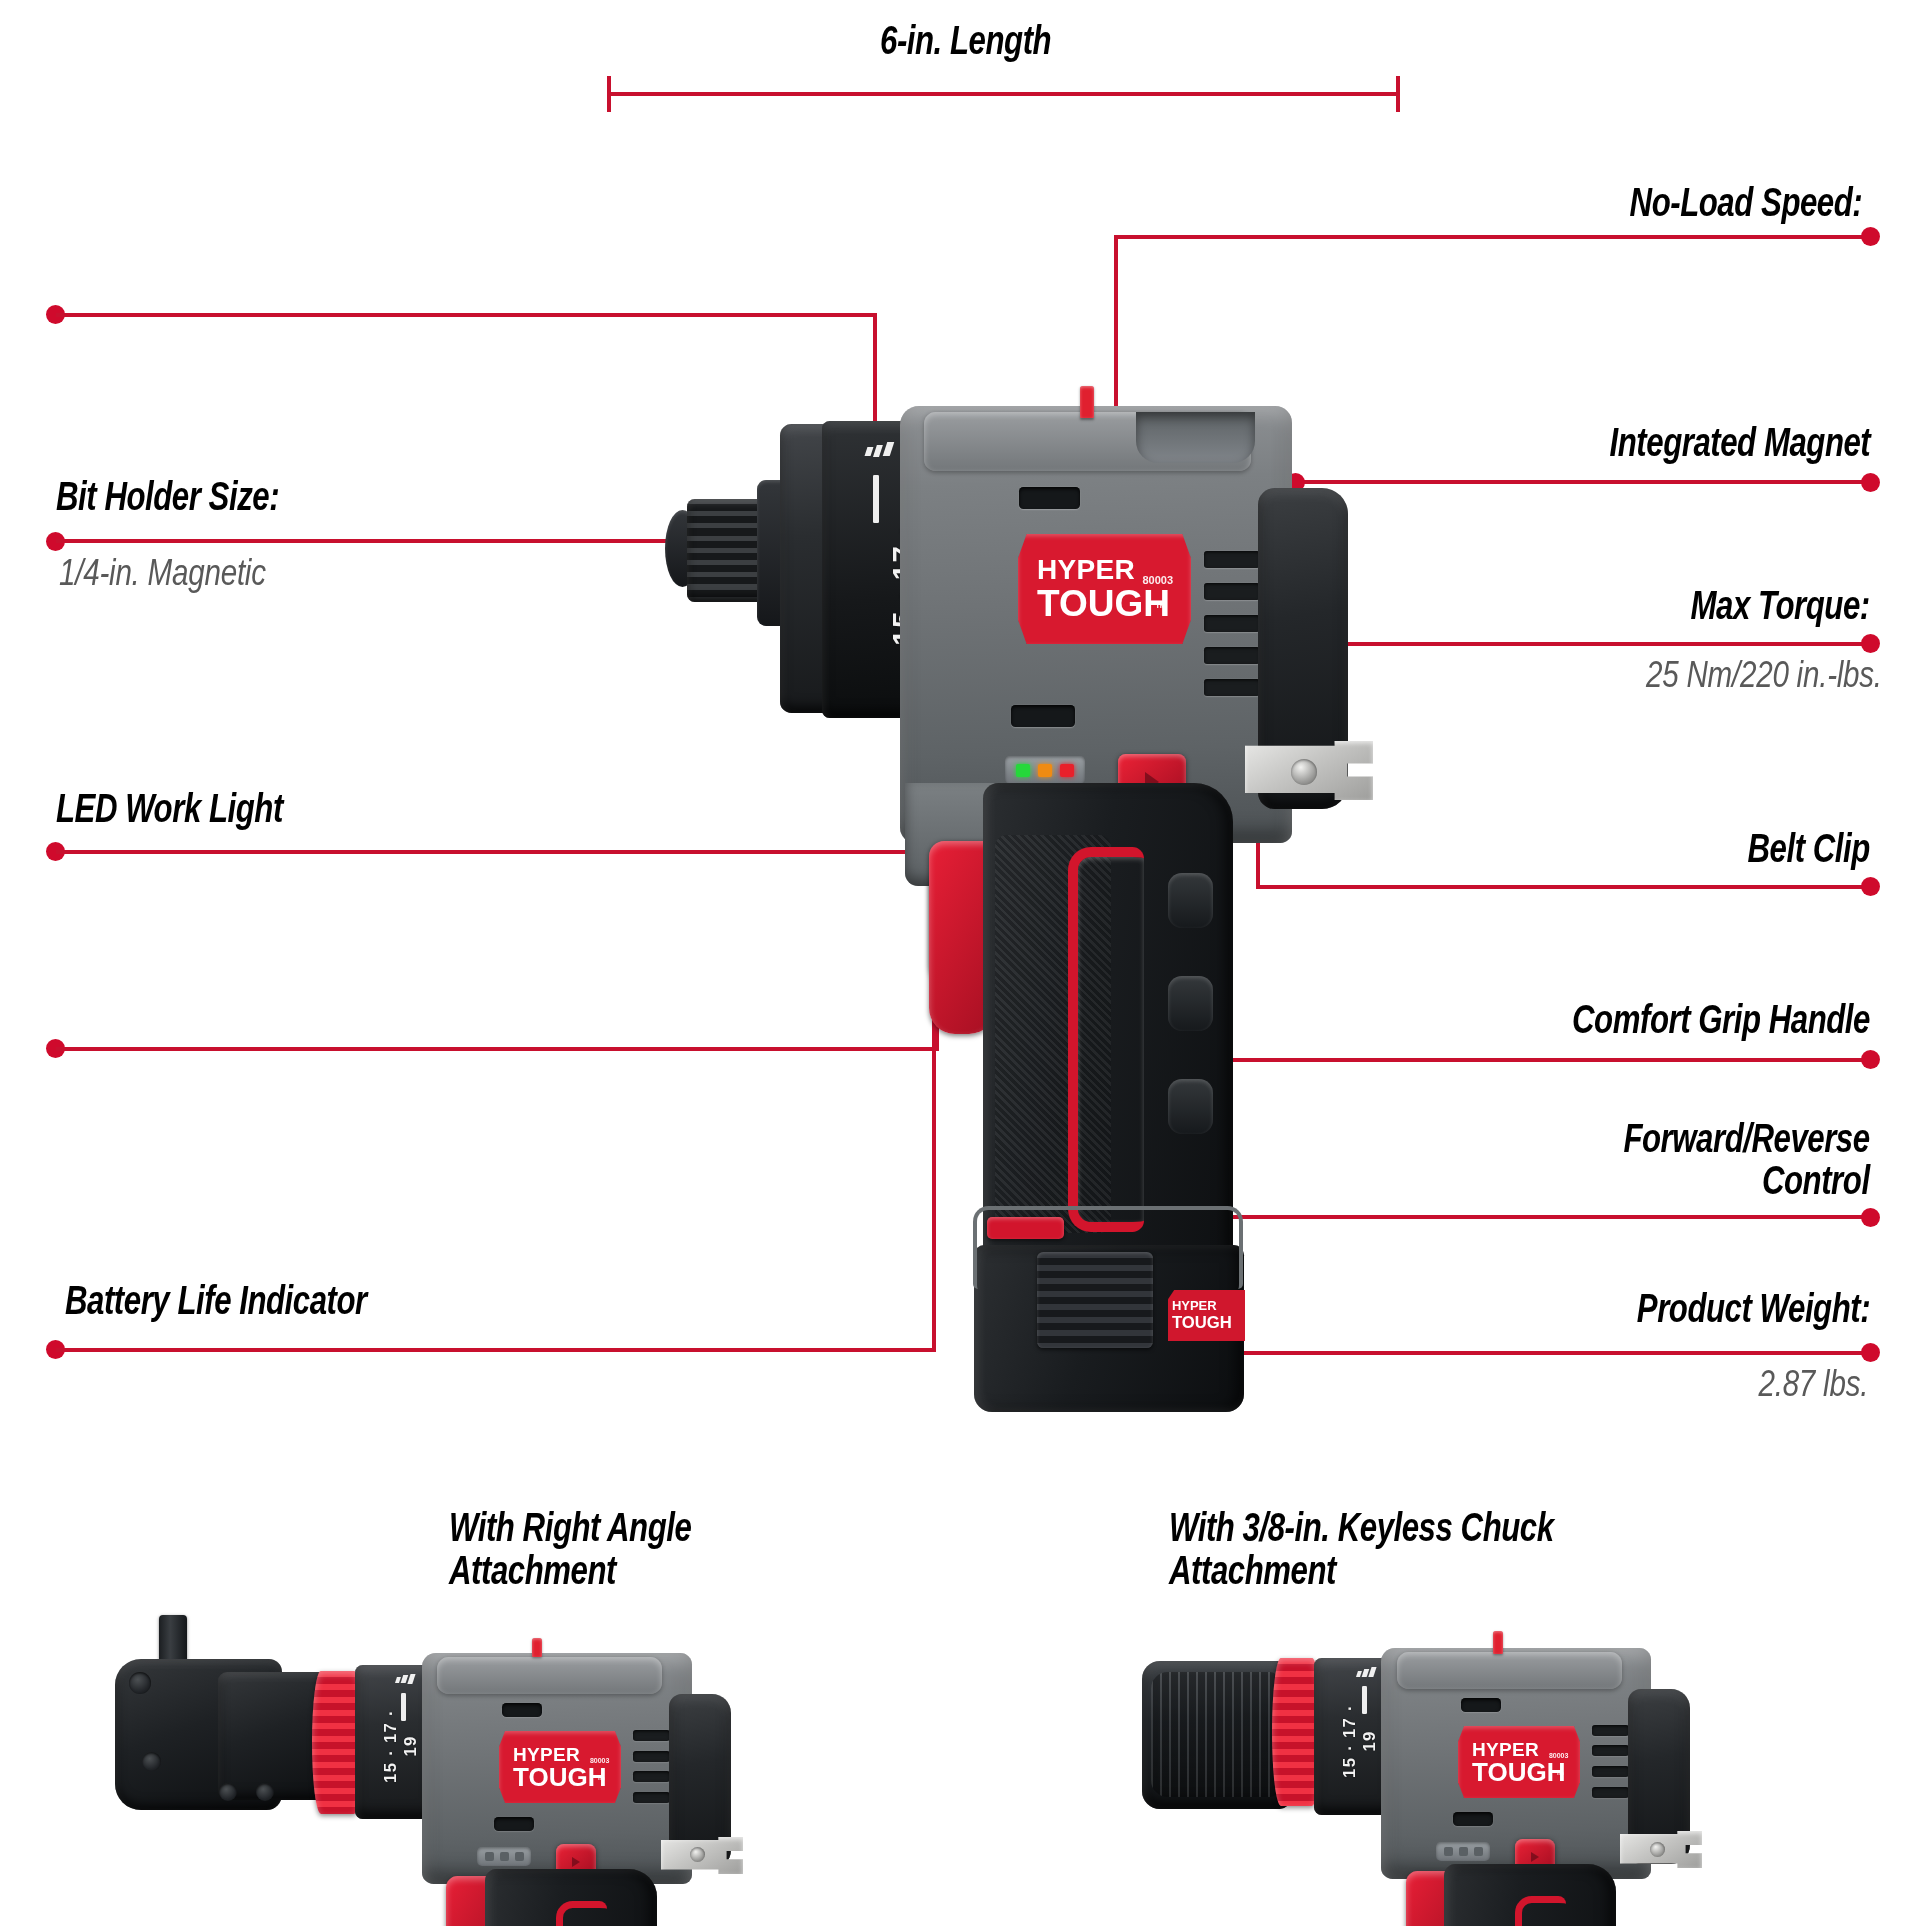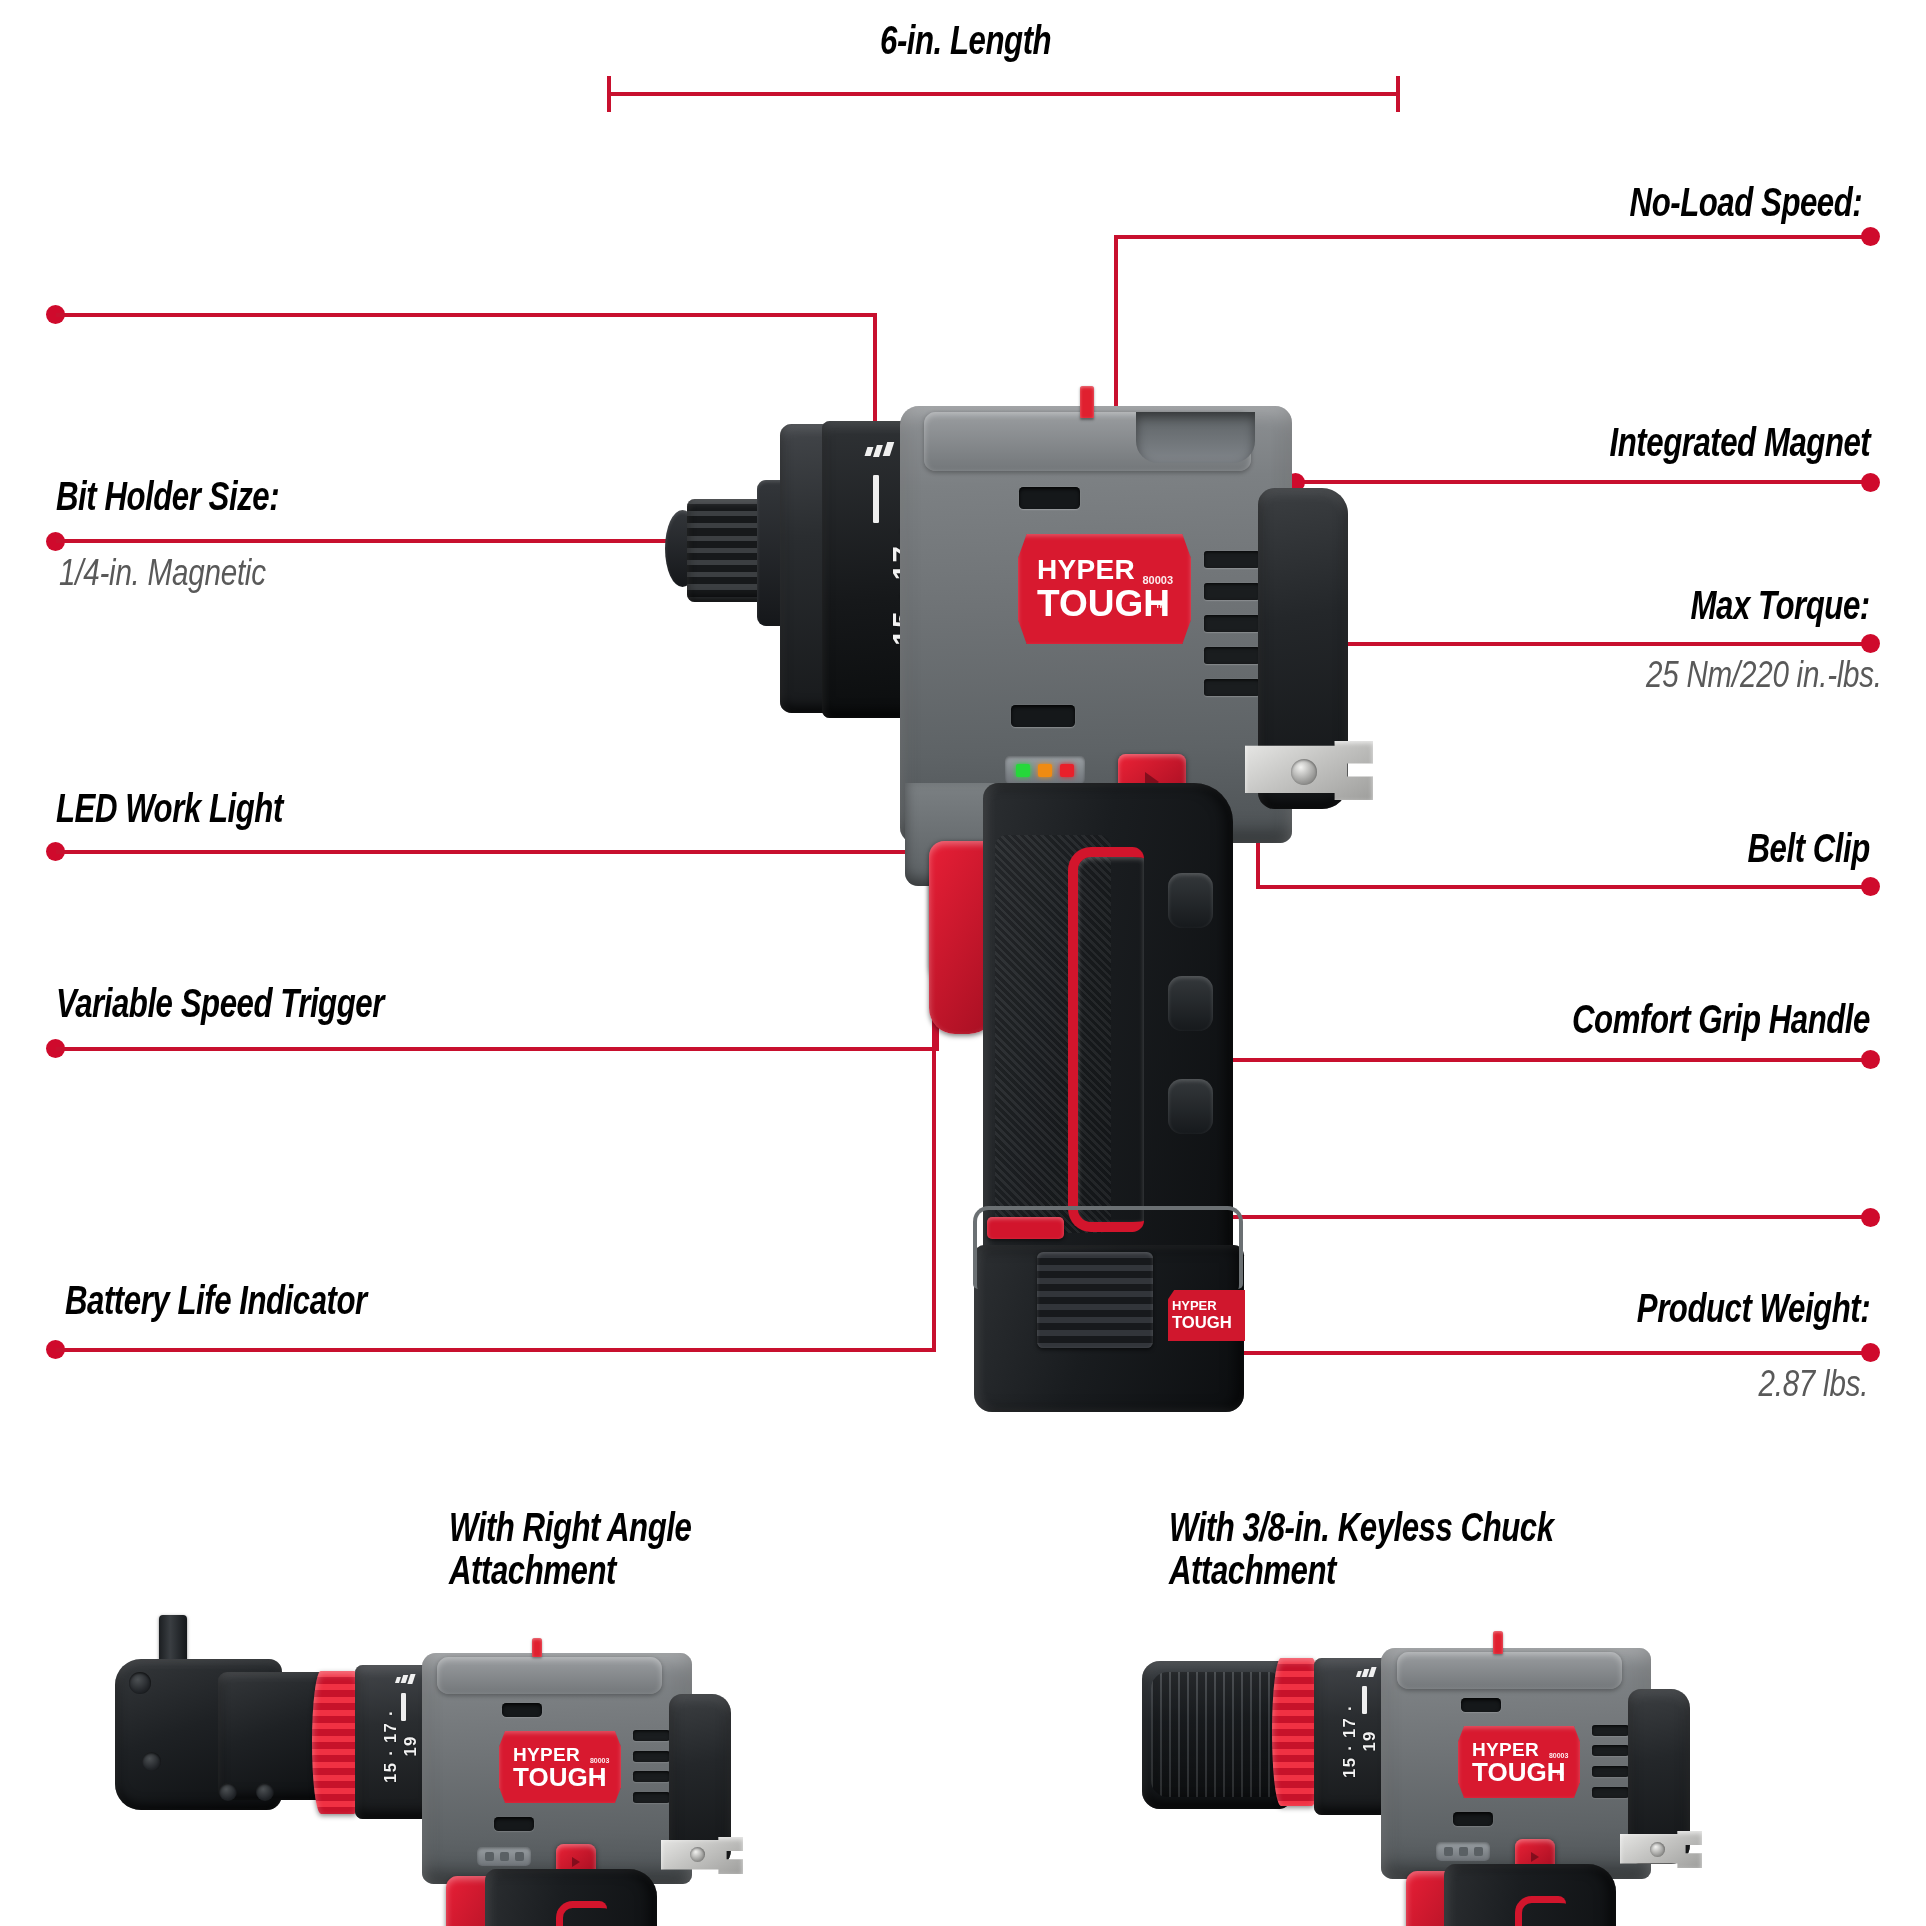--- a/index.html
+++ b/index.html
@@ -235,23 +235,20 @@
   </div>
 
   <div class="cal left" style="left:56px; top:787px;">
     <div class="ttl">LED Work Light</div>
   </div>
   <div class="dot" style="left:46px; top:842px;"></div>
   <div class="lead-h" style="left:56px; top:850px; width:864px;"></div>
   <div class="lead-v" style="left:916px; top:711px; height:140px;"></div>
   <div class="dot" style="left:907px; top:703px;"></div>
 
-  <div class="cal left" style="left:56px; top:982px;">
-    <div class="ttl">Variable Speed Trigger</div>
-  </div>
   <div class="dot" style="left:46px; top:1039px;"></div>
   <div class="lead-h" style="left:56px; top:1047px; width:883px;"></div>
   <div class="lead-v" style="left:935px; top:835px; height:215px;"></div>
   <div class="dot" style="left:925px; top:825px;"></div>
 
   <div class="cal left" style="left:65px; top:1279px;">
     <div class="ttl">Battery Life Indicator</div>
   </div>
   <div class="dot" style="left:46px; top:1340px;"></div>
   <div class="lead-h" style="left:56px; top:1348px; width:880px;"></div>
@@ -290,20 +287,24 @@
   <div class="lead-v" style="left:1256px; top:716px; height:171px;"></div>
   <div class="dot" style="left:1246px; top:706px;"></div>
 
   <div class="cal right" style="right:56px; top:998px; text-align:right;">
     <div class="ttl">Comfort Grip Handle</div>
   </div>
   <div class="lead-h" style="left:1188px; top:1058px; width:684px;"></div>
   <div class="dot" style="left:1861px; top:1050px;"></div>
   <div class="dot" style="left:1178px; top:1050px;"></div>
 
+  <div class="cal right" style="right:56px; top:1117px; text-align:right;">
+    <div class="ttl">Forward/Reverse
+Control</div>
+  </div>
   <div class="lead-h" style="left:1160px; top:1215px; width:711px;"></div>
   <div class="dot" style="left:1861px; top:1208px;"></div>
   <div class="lead-v" style="left:1160px; top:732px; height:487px;"></div>
   <div class="dot" style="left:1151px; top:724px;"></div>
 
   <div class="cal right" style="right:56px; top:1287px; text-align:right;">
     <div class="ttl">Product Weight:</div>
   </div>
   <div class="lead-h" style="left:1099px; top:1351px; width:772px;"></div>
   <div class="dot" style="left:1861px; top:1343px;"></div>

